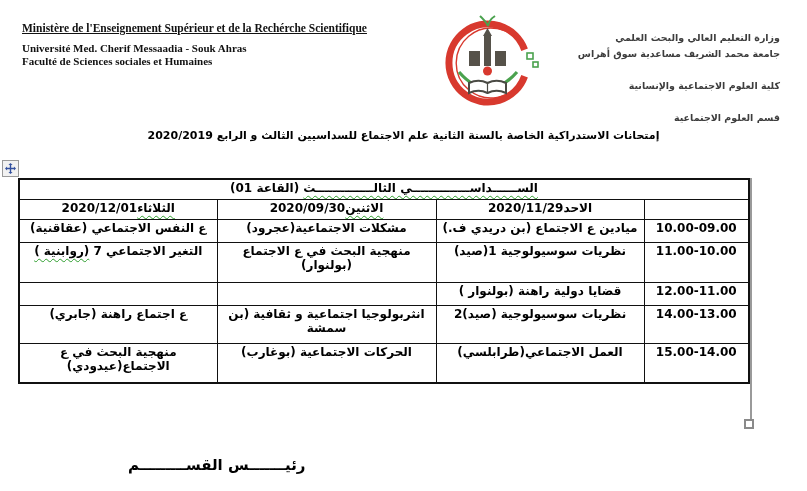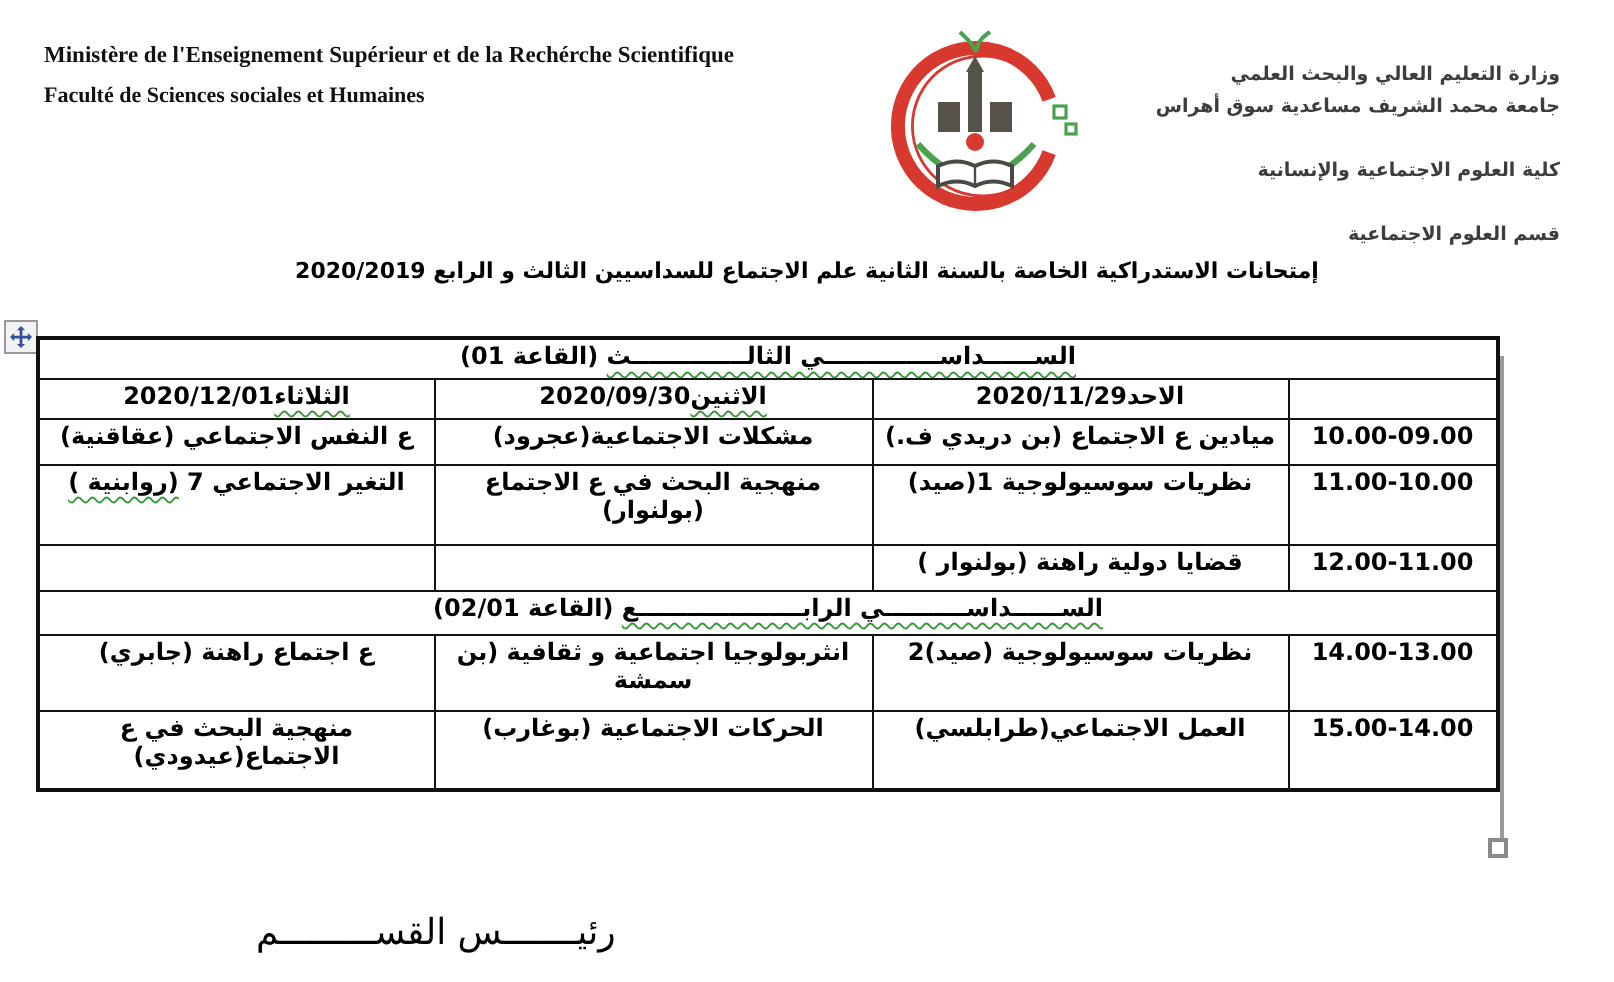--- a/index.html
+++ b/index.html
@@ -1,62 +1,63 @@
 <!DOCTYPE html>
 <html><head>
 <meta charset="utf-8">
 <style>
   html,body{margin:0;padding:0;background:#e8e8e8;}
   #page{position:relative;width:807px;height:491px;background:#ffffff;overflow:hidden;
         font-family:"DejaVu Sans",sans-serif;color:#000;}
   
   .fr-block{position:absolute;left:22px;top:22px;width:400px;
             font-family:"Liberation Serif",serif;font-weight:bold;color:#111;}
-  .fr-l1{font-size:11.5px;margin-bottom:8px;}
+  .fr-l1{font-size:11.5px;margin-bottom:8px;text-decoration:underline;}
   .fr-l2,.fr-l3{font-size:11px;margin-bottom:1px;}
   .ar-block{position:absolute;right:27px;top:28px;width:190px;direction:rtl;text-align:right;
             font-weight:bold;font-size:9.5px;color:#3d3d3d;}
   .ar-block .l1{position:absolute;top:4px;right:0;white-space:nowrap;}
   .ar-block .l2{position:absolute;top:20px;right:0;white-space:nowrap;}
   .ar-block .l3{position:absolute;top:52px;right:0;white-space:nowrap;}
   .ar-block .l4{position:absolute;top:84px;right:0;white-space:nowrap;}
   .logo{position:absolute;left:433px;top:12px;width:112px;height:104px;}
   
   .doc-title{position:absolute;left:0;top:129px;width:100%;text-align:center;direction:rtl;
              font-weight:bold;font-size:11px;color:#000;}
   
   .move-handle{position:absolute;left:2px;top:160px;width:15px;height:15px;background:#f2f2f2;
                border:1px solid #9a9a9a;display:flex;align-items:center;justify-content:center;}
   .resize-handle{position:absolute;left:744px;top:419px;width:6px;height:6px;background:#fff;
                  border:2px solid #8a8a8a;}
   .ghost-line{position:absolute;left:750px;top:178px;width:2px;height:247px;background:#9a9a9a;}
   
-  table.sched{position:absolute;left:18px;top:168px;width:730px;border-collapse:collapse;
+  table.sched{position:absolute;left:18px;top:178px;width:730px;border-collapse:collapse;
               direction:rtl;table-layout:fixed;border:2.5px solid #111;padding-left:20px;}
   table.sched td{border:1.6px solid #111;padding:1px 4px;vertical-align:top;
                  font-weight:bold;font-size:12px;line-height:1.2;text-align:center;overflow:hidden;}
   td.sem{font-size:13px;white-space:nowrap;}
   td.datec{font-size:12.5px;white-space:nowrap;}
   td.timec{font-size:12.5px;}
   .time{direction:ltr;unicode-bidi:isolate;display:inline-block;}
   .sq{text-decoration:underline;text-decoration-style:wavy;text-decoration-color:#2e9e2e;
       text-decoration-thickness:1px;text-underline-offset:3px;}
   tr.hA{height:20px;} tr.hB{height:20px;} tr.hC{height:23px;} tr.hD{height:40px;}
   tr.hE{height:23px;} tr.hF{height:22px;} tr.hG{height:38px;} tr.hH{height:40px;} tr.hI{height:22px;}
   
-  .signature{position:absolute;left:128px;top:456px;direction:rtl;font-weight:normal;
-             font-size:18px;white-space:nowrap;}
+  .signature{position:absolute;left:128px;top:456px;direction:rtl;font-weight:bold;
+             font-size:15px;white-space:nowrap;}
 </style>
 </head>
 <body>
 
 <div id="page">
 
   <div class="fr-block">
     <div class="fr-l1">Ministère de l'Enseignement Supérieur et de la Rechérche Scientifique</div>
+    <div class="fr-l2">Université Med. Cherif Messaadia - Souk Ahras</div>
     <div class="fr-l3">Faculté de Sciences sociales et Humaines</div>
   </div>
 
   <div class="logo">
     <svg width="112" height="104" viewBox="0 0 112 104">
 
       <path d="M 91.6,64.3 A 39,39 0 1,1 91.6,37.7" fill="none" stroke="#d8392e" stroke-width="7"></path>
       <path d="M 88.5,68.5 A 35,35 0 1,1 88.5,33.5" fill="none" stroke="#d8392e" stroke-width="1.4"></path>
 
       <path d="M 26,60 Q 55,93 84,60" fill="none" stroke="#4aa24e" stroke-width="3.2"></path>
@@ -123,23 +124,20 @@
         <td>منهجية البحث في ع الاجتماع (بولنوار)</td>
         <td><span>التغير الاجتماعي 7 </span><span class="sq">(روابنية )</span></td>
       </tr>
       <tr class="hE">
         <td class="timec"><span class="time">12.00-11.00</span></td>
         <td>قضايا دولية راهنة (بولنوار )</td>
         <td></td>
         <td></td>
       </tr>
 
-      <tr class="hF">
-        <td class="sem" colspan="4"><span class="sq">الســــــداســــــــــي الرابــــــــــــــــــــع</span><span> (القاعة 02/01)</span></td>
-      </tr>
 
       <tr class="hG">
         <td class="timec"><span class="time">14.00-13.00</span></td>
         <td>نظريات سوسيولوجية (صيد)2</td>
         <td>انثربولوجيا اجتماعية و ثقافية (بن سمشة</td>
         <td>ع اجتماع راهنة (جابري)</td>
       </tr>
       <tr class="hH">
         <td class="timec"><span class="time">15.00-14.00</span></td>
         <td>العمل الاجتماعي(طرابلسي)</td>

